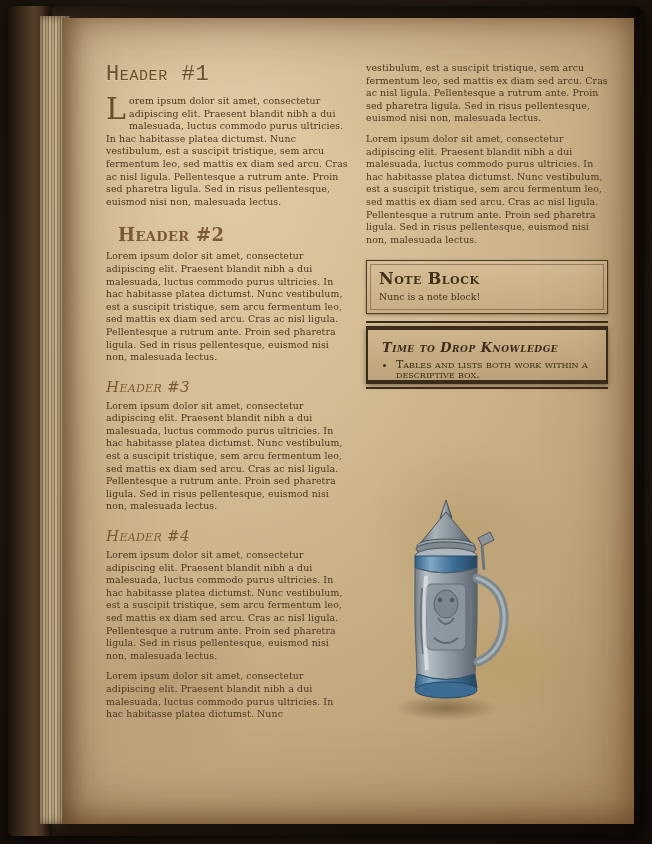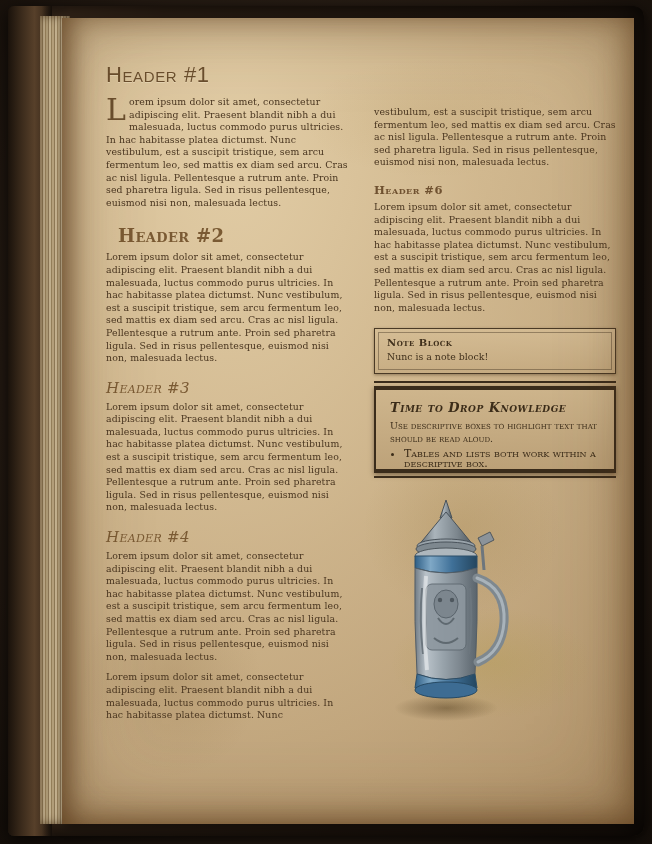--- a/index.html
+++ b/index.html
@@ -94,24 +94,24 @@
   .columns {
     position: absolute;
     left: 44px; top: 44px; right: 30px; bottom: 26px;
   }
   .col {
     position: absolute;
     top: 0;
     width: 242px;
   }
   .col.left { left: 0; }
-  .col.right { left: 268px; margin-top: 44px; }
+  .col.right { left: 260px; }
 
   h1.hdr1 {
-    font-family: Liberation Sans, sans-serif;
+    font-family: Liberation Mono, monospace;
     font-variant: small-caps;
     font-weight: normal;
     color: #6b4f2e;
     font-size: 22px;
     letter-spacing: .6px;
     margin: 0 0 8px 0;
     text-shadow: 0 1px 0 rgba(255,245,220,.35);
   }
   h2.hdr2 {
     font-variant: small-caps;
@@ -169,21 +169,21 @@
   .note-block:before {
     content: "";
     position: absolute; left: 3px; top: 3px; right: 3px; bottom: 3px;
     border: 1px solid rgba(74,58,38,.45);
     pointer-events: none;
   }
   .note-title {
     font-variant: small-caps;
     font-weight: bold;
     color: #40301c;
-    font-size: 10px;
+    font-size: 16px;
     letter-spacing: .5px;
     margin: 0 0 3px 0;
   }
   .note-text {
     font-size: 9.4px;
     color: #40301c;
     margin: 0;
     line-height: 12px;
   }
 
@@ -269,31 +269,29 @@
         <h3 class="hdr3">Header #4</h3>
         <p class="body">Lorem ipsum dolor sit amet, consectetur adipiscing elit. Praesent blandit nibh a dui malesuada, luctus commodo purus ultricies. In hac habitasse platea dictumst. Nunc vestibulum, est a suscipit tristique, sem arcu fermentum leo, sed mattis ex diam sed arcu. Cras ac nisl ligula. Pellentesque a rutrum ante. Proin sed pharetra ligula. Sed in risus pellentesque, euismod nisi non, malesuada lectus.</p>
 
         <p class="body">Lorem ipsum dolor sit amet, consectetur adipiscing elit. Praesent blandit nibh a dui malesuada, luctus commodo purus ultricies. In hac habitasse platea dictumst. Nunc</p>
       </div>
 
       <div class="col right">
 
         <p class="body">vestibulum, est a suscipit tristique, sem arcu fermentum leo, sed mattis ex diam sed arcu. Cras ac nisl ligula. Pellentesque a rutrum ante. Proin sed pharetra ligula. Sed in risus pellentesque, euismod nisi non, malesuada lectus.</p>
 
-        <h4 class="hdr4">Header #6</h4>
         <p class="body">Lorem ipsum dolor sit amet, consectetur adipiscing elit. Praesent blandit nibh a dui malesuada, luctus commodo purus ultricies. In hac habitasse platea dictumst. Nunc vestibulum, est a suscipit tristique, sem arcu fermentum leo, sed mattis ex diam sed arcu. Cras ac nisl ligula. Pellentesque a rutrum ante. Proin sed pharetra ligula. Sed in risus pellentesque, euismod nisi non, malesuada lectus.</p>
 
         <div class="note-block">
           <div class="note-title">Note Block</div>
           <p class="note-text">Nunc is a note block!</p>
         </div>
 
         <div class="desc-box">
           <div class="desc-title">Time to Drop Knowledge</div>
-          <p class="desc-text">Use descriptive boxes to highlight text that should be read aloud.</p>
           <ul class="desc-list">
             <li>Tables and lists both work within a descriptive box.</li>
           </ul>
         </div>
       </div>
 
       <div class="stein-wrap">
         <svg width="140" height="240" viewBox="0 0 140 240" xmlns="http://www.w3.org/2000/svg">
           <defs>
             <linearGradient id="bodyG" x1="0" y1="0" x2="1" y2="0">

